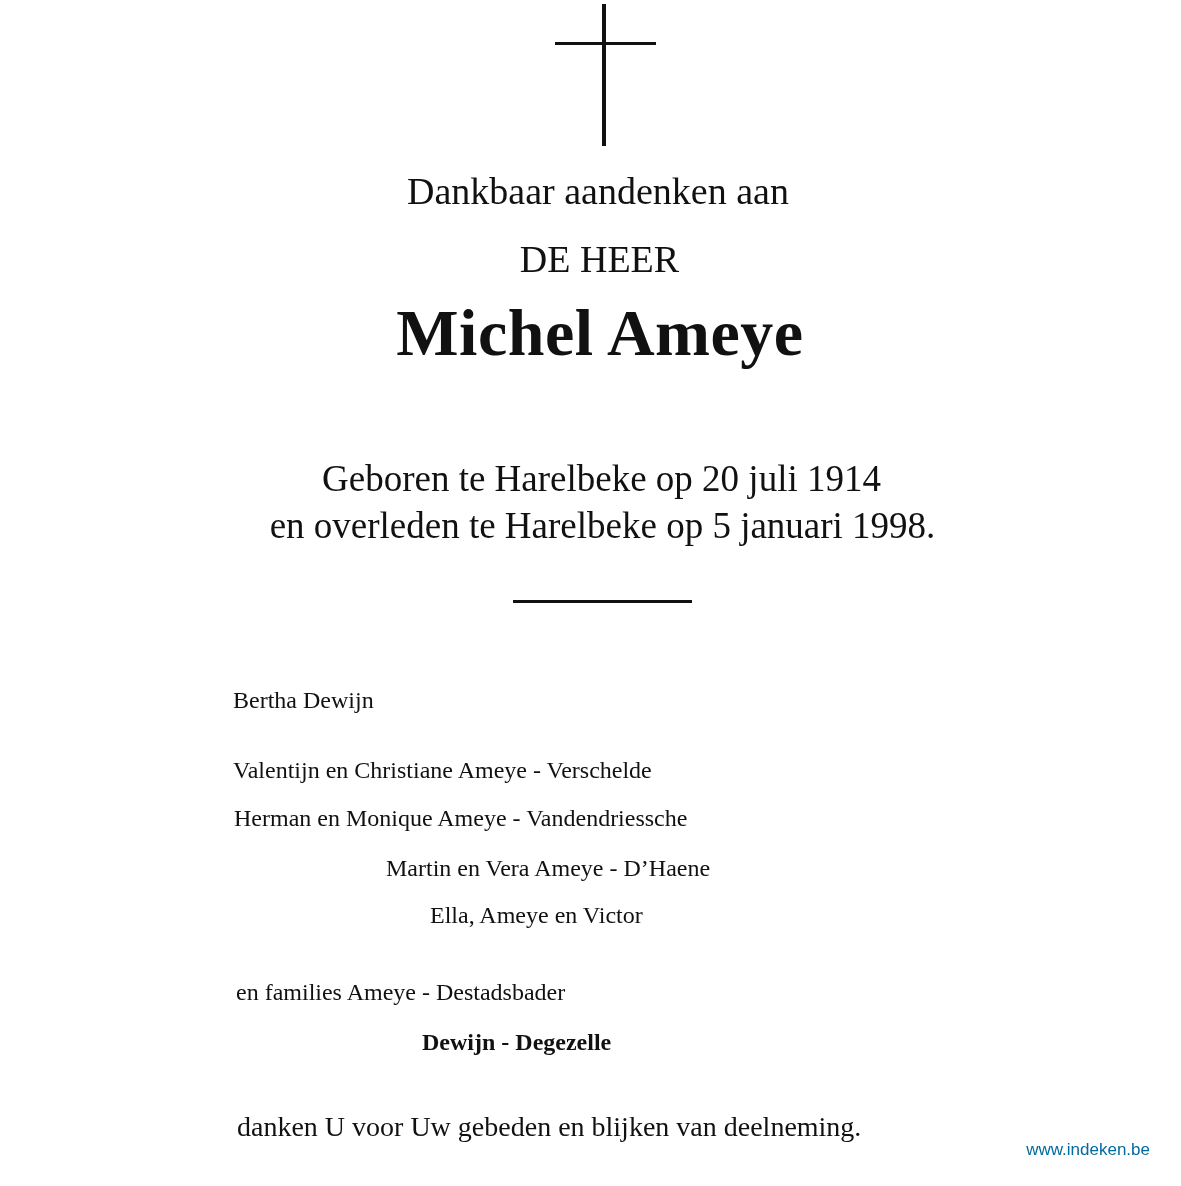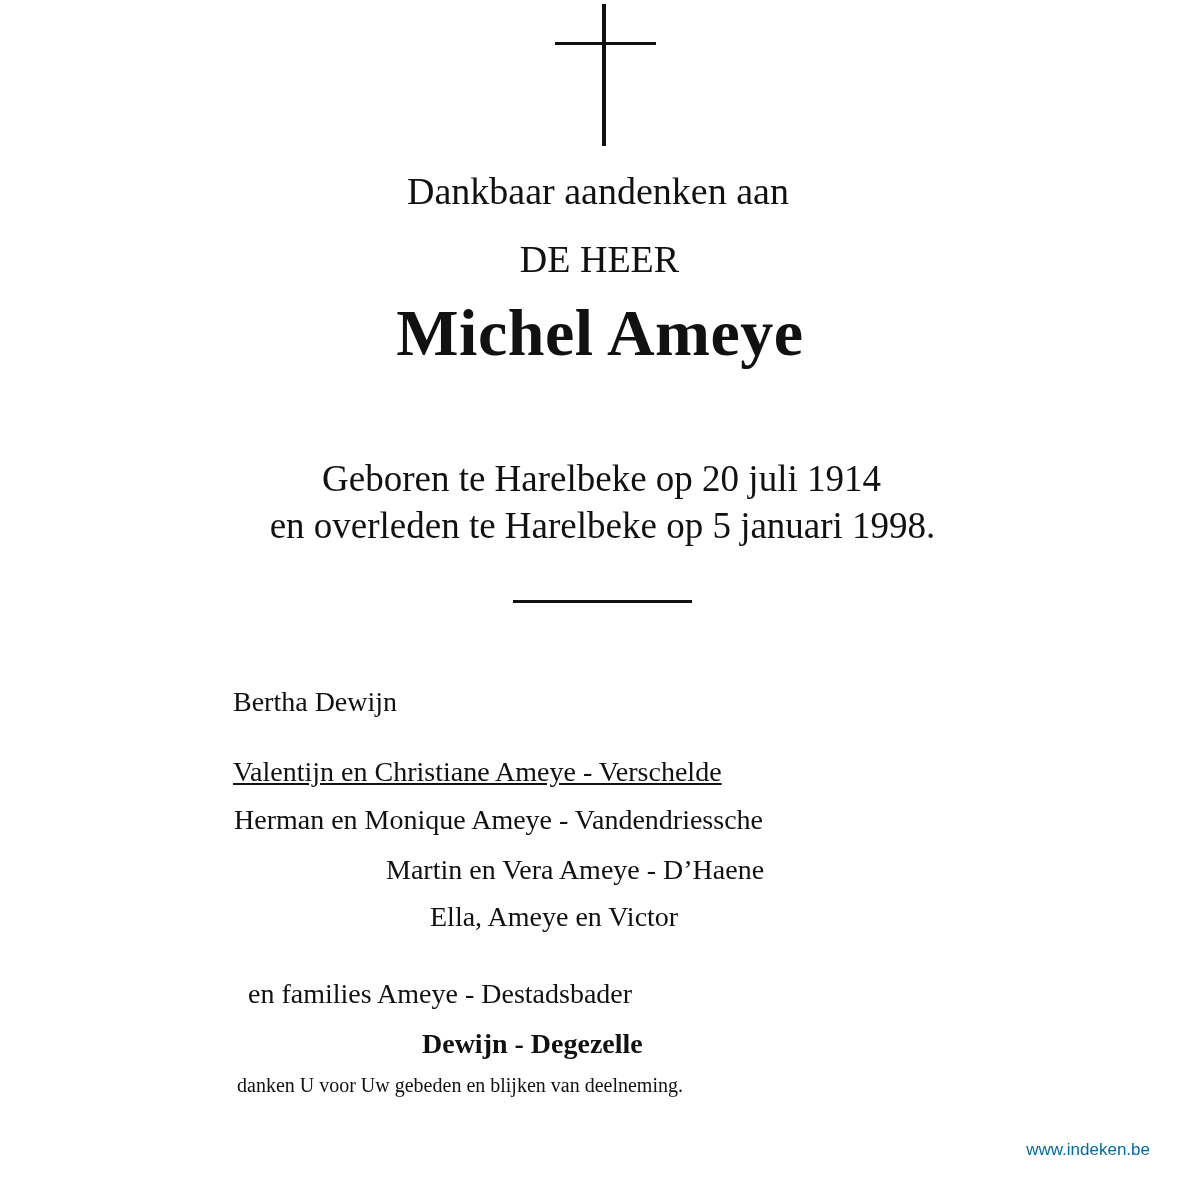--- a/index.html
+++ b/index.html
@@ -9,29 +9,29 @@
   }
   .abs { position: absolute; white-space: nowrap; line-height: 1; }
   .cross-v { position: absolute; left: 602px; top: 4px; width: 4px; height: 142px; background: #111; }
   .cross-h { position: absolute; left: 555px; top: 42px; width: 101px; height: 3px; background: #111; }
   .t-intro { top: 172px; font-size: 38px; left: 0; width: 1196px; text-align:center; }
   .t-title { top: 240px; font-size: 38px; left: 0; width: 1199px; text-align:center; }
   .t-name { top: 300px; font-size: 66px; font-weight: bold; left: 0; width: 1200px; text-align:center; letter-spacing: 0.5px; }
   .t-born { top: 460px; font-size: 37px; left: 0; width: 1203px; text-align:center; }
   .t-died { top: 507px; font-size: 37px; left: 0; width: 1205px; text-align:center; }
   .divider { position: absolute; left: 513px; top: 600px; width: 179px; height: 3px; background: #111; }
-  .fam { font-size: 28px; }
+  .fam { font-size: 24px; }
   .f0 { left: 233px; top: 688px; }
-  .f1 { left: 233px; top: 758px; text-decoration: underline; }
+  .f1 { left: 233px; top: 758px; }
   .f2 { left: 234px; top: 806px; }
   .f3 { left: 386px; top: 856px; font-family: Liberation Serif, serif; }
   .f4 { left: 430px; top: 903px; }
-  .f5 { left: 248px; top: 980px; }
+  .f5 { left: 236px; top: 980px; }
   .f6 { left: 422px; top: 1030px; font-weight: bold; }
-  .thanks { left: 237px; top: 1075px; font-size: 20px; }
+  .thanks { left: 237px; top: 1113px; font-size: 28px; }
   .web { right: 31px; top: 1141px; font-family: "Liberation Sans", "DejaVu Sans", sans-serif; font-size: 17px; color: #0369a1; }
 </style>
 </head>
 <body>
 
 <div>
   <div>
     <div class="cross-v"></div>
     <div class="cross-h"></div>
   </div>

